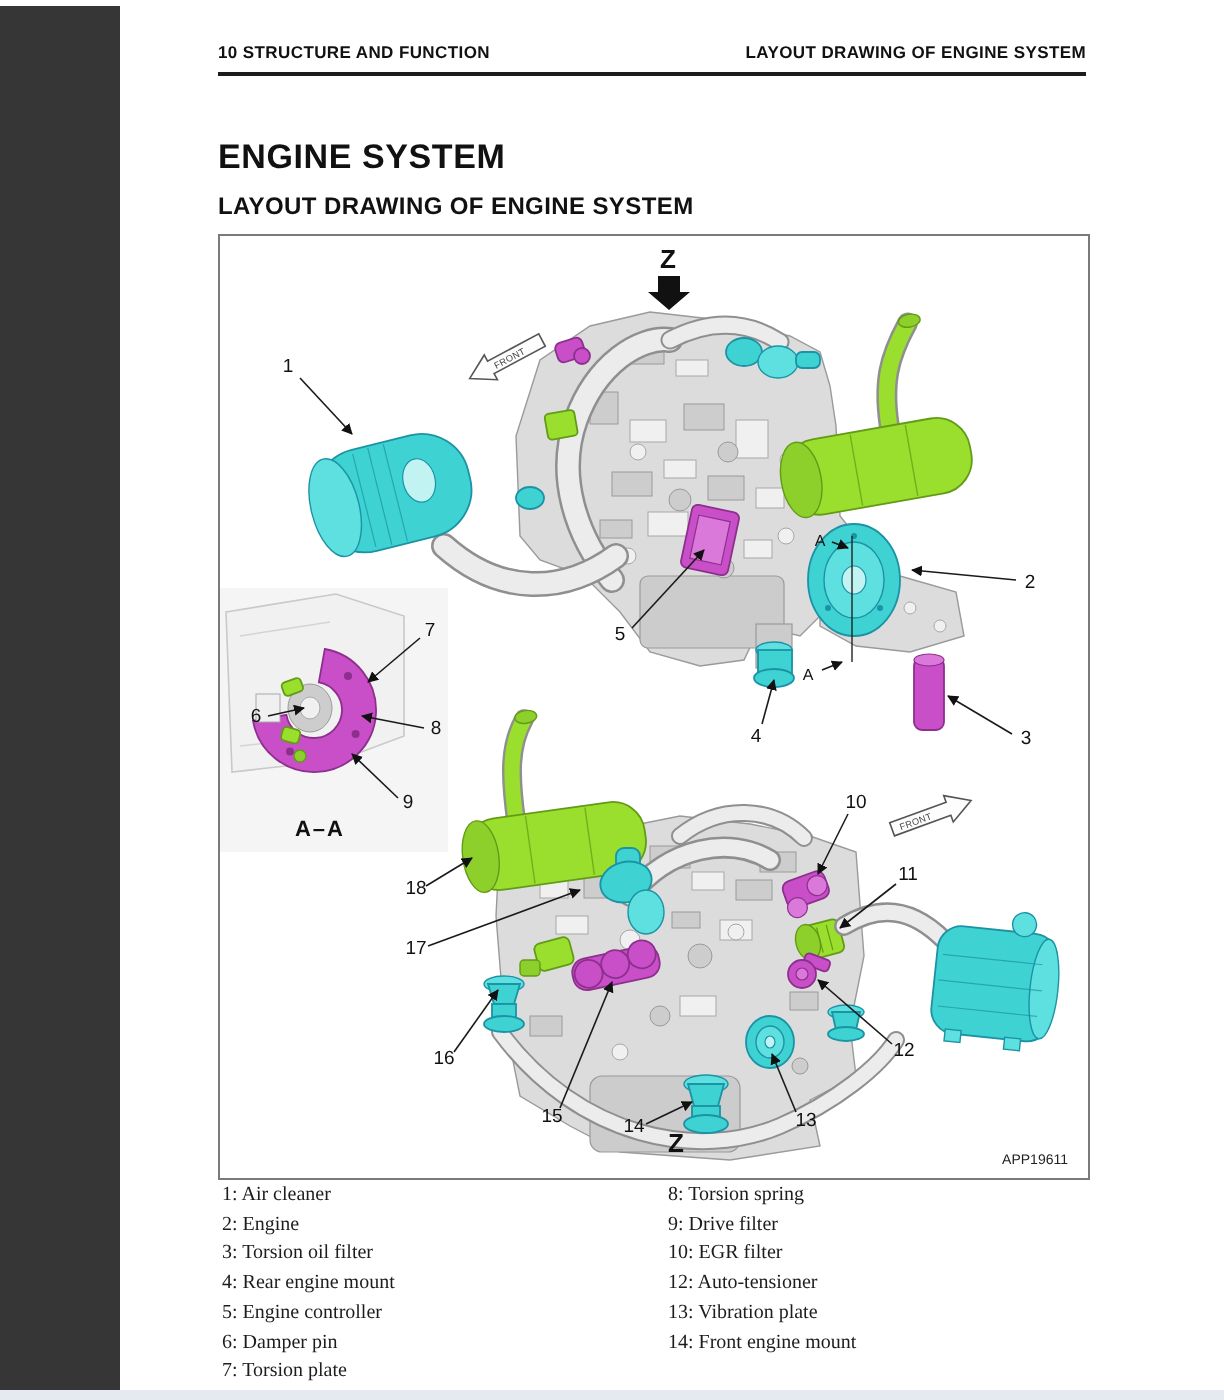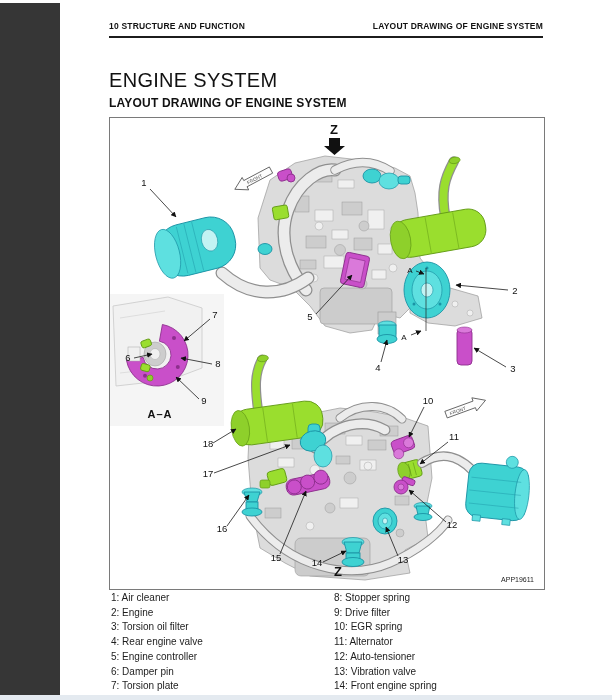--- a/index.html
+++ b/index.html
@@ -11,31 +11,31 @@
   }
   .top-strip{position:absolute;left:0;top:0;width:612px;height:3px;background:#fff;}
   .bottom-strip{position:absolute;left:0;bottom:0;width:612px;height:5px;background:#e4eaf0;}
   .page{position:absolute;left:60px;top:3px;width:574px;height:692px;background:#fff;}
   .running-header{
     position:absolute;left:49px;top:18px;width:434px;
     display:flex;justify-content:space-between;align-items:flex-end;
     font-size:8.5px;font-weight:bold;letter-spacing:.2px;
     border-bottom:2px solid #1c1c1c;padding-bottom:5px;
   }
-  .page-title{position:absolute;left:49px;top:66px;font-size:20px;font-weight:normal;letter-spacing:.3px;}
+  .page-title{position:absolute;left:49px;top:66px;font-size:17px;font-weight:bold;letter-spacing:.3px;}
   .section-title{position:absolute;left:49px;top:93px;font-size:12px;font-weight:bold;letter-spacing:.2px;}
   .figure-frame{
     position:absolute;left:49px;top:114px;width:434px;height:471px;
     border:1px solid #7a7a7a;background:#fff;box-sizing:content-box;
   }
   .legend{position:absolute;left:51px;top:588px;width:432px;display:flex;}
   .legend ul{list-style:none;margin:0;padding:0;}
   .legend .col-l{width:223px;}
   .legend .col-r{flex:1;}
-  .legend li{font-size:10px;line-height:14.7px;color:#1d1d1d;white-space:nowrap;}
+  .legend li{font-size:10px;line-height:14.7px;color:#1d1d1d;white-space:nowrap;font-family:Liberation Serif, serif;}
 
   
   .blk{fill:#dcdcdc;stroke:#9a9a9a;stroke-width:.7;}
   .blk2{fill:#cccccc;stroke:#9a9a9a;stroke-width:.6;}
   .det1{fill:#cdcdcd;stroke:#9a9a9a;stroke-width:.5;}
   .det2{fill:#f0f0f0;stroke:#a8a8a8;stroke-width:.5;}
   .cy{fill:var(--cyan);stroke:#1b93a5;stroke-width:.9;}
   .cy2{fill:#5ee0e0;stroke:#1b93a5;stroke-width:.7;}
   .cy3{fill:#c2f3f3;stroke:#1b93a5;stroke-width:.6;}
   .gr{fill:var(--green);stroke:#639b16;stroke-width:.9;}
@@ -400,29 +400,28 @@
         <text class="code" x="424" y="464">APP19611</text>
       </g>
     </svg>
   </div>
 
   <div class="legend">
     <ul class="col-l">
       <li>1: Air cleaner</li>
       <li>2: Engine</li>
       <li>3: Torsion oil filter</li>
-      <li>4: Rear engine valve</li>
+      <li>4: Rear engine mount</li>
       <li>5: Engine controller</li>
       <li>6: Damper pin</li>
       <li>7: Torsion plate</li>
     </ul>
     <ul class="col-r">
-      <li>8: Stopper spring</li>
+      <li>8: Torsion spring</li>
       <li>9: Drive filter</li>
-      <li>10: EGR spring</li>
-      <li>11: Alternator</li>
+      <li>10: EGR filter</li>
       <li>12: Auto-tensioner</li>
-      <li>13: Vibration valve</li>
-      <li>14: Front engine spring</li>
+      <li>13: Vibration plate</li>
+      <li>14: Front engine mount</li>
     </ul>
   </div>
 
 </div>
 
 </body></html>

